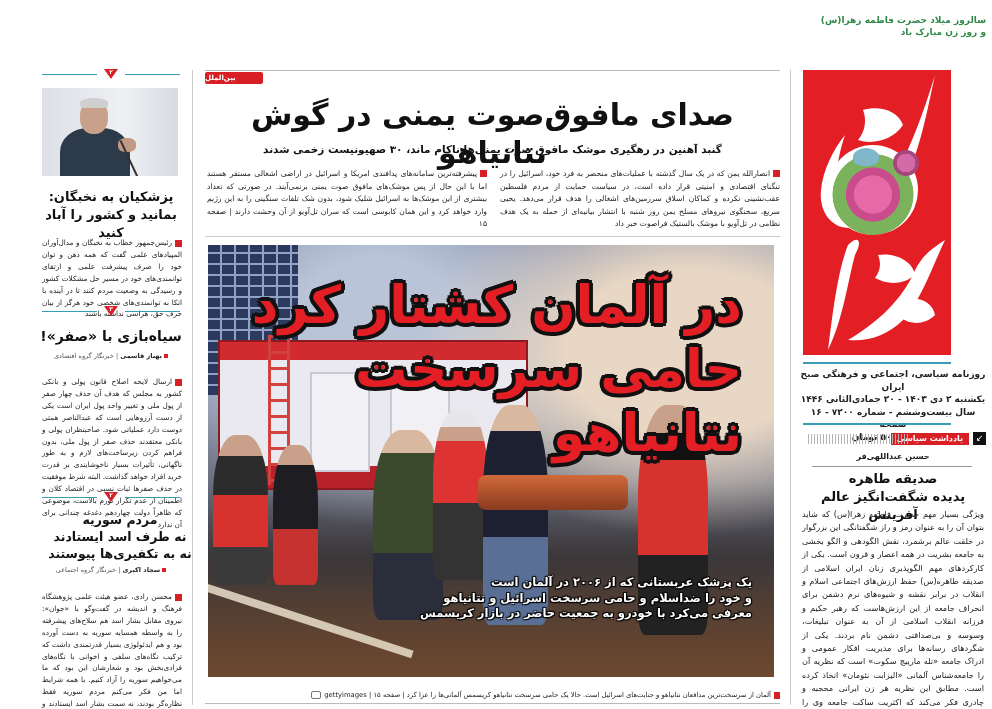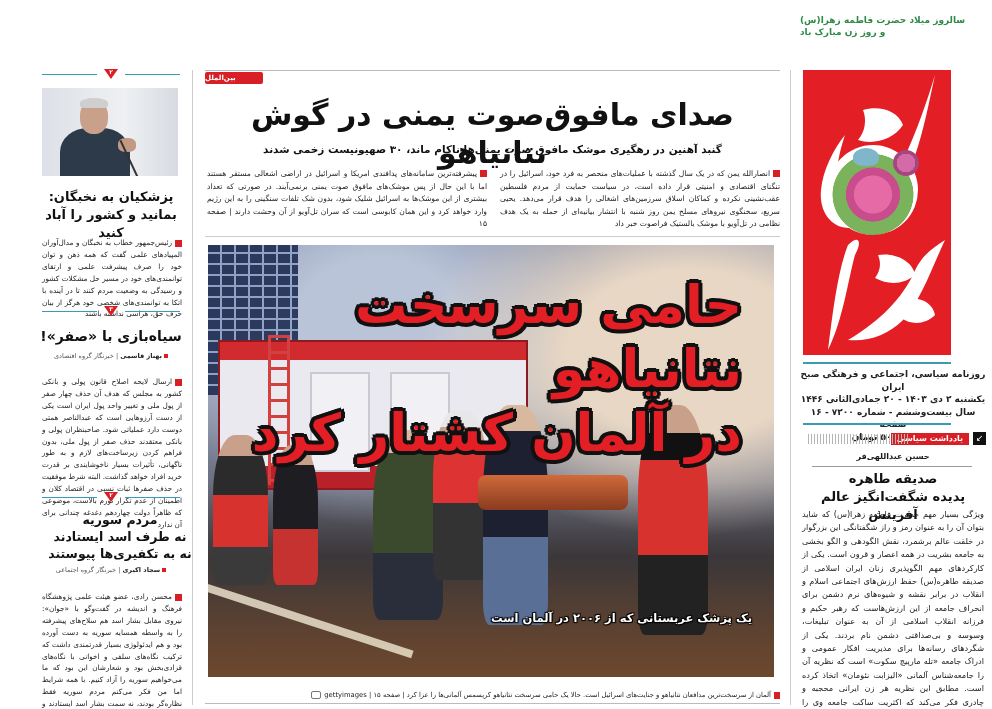--- a/index.html
+++ b/index.html
@@ -3,21 +3,21 @@
 <meta charset="utf-8">
 <style>
   * { box-sizing: border-box; margin: 0; padding: 0; }
   html, body { width: 992px; height: 709px; overflow: hidden; background: #ffffff; }
   body { position: relative; font-family: "DejaVu Sans", sans-serif; color: #1a1a1a; direction: rtl; }
 
   .abs { position: absolute; }
   .teal-line { background: #3a9bb5; height: 2px; }
 
   
-  #occasion { left: 800px; top: 14px; width: 186px; text-align: left; color: #2f8a47; font-size: 9px; line-height: 12px; font-weight: bold; }
+  #occasion { left: 800px; top: 14px; width: 186px; text-align: right; color: #2f8a47; font-size: 9px; line-height: 12px; font-weight: bold; }
   #logo { left: 803px; top: 70px; width: 148px; height: 285px; background: #e31e24; overflow: hidden; }
   #logo .flower { position: absolute; left: 25px; top: 75px; width: 90px; height: 90px; border-radius: 50%;
     background: radial-gradient(circle at 50% 55%, #e66aa6 0 28%, #c94d8c 29% 40%, #7bb35c 41% 60%, #ffffff 61%); }
   #logo .flower2 { position: absolute; left: 90px; top: 80px; width: 26px; height: 26px; border-radius: 50%; background: radial-gradient(circle, #d46aa8 0 50%, #a6467f 51%); }
   #logo .bird { position: absolute; left: 50px; top: 78px; width: 26px; height: 18px; border-radius: 50% 50% 40% 40%; background: #7fb6c9; }
 
   #meta { left: 800px; top: 368px; width: 186px; text-align: center; font-size: 9px; line-height: 12.5px; font-weight: bold; color: #222; }
   #tagrow { left: 800px; top: 432px; width: 186px; height: 14px; }
   #tagrow .arrow-box { position: absolute; right: 0; top: 0; width: 13px; height: 13px; background: #111; color: #fff; font-size: 9px; line-height: 13px; text-align: center; direction: ltr; }
   #tagrow .red-tag { position: absolute; right: 17px; top: 1px; height: 12px; padding: 0 6px; background: #d91f26; color: #fff; font-size: 8px; line-height: 12px; font-weight: bold; }
@@ -50,21 +50,21 @@
   #photo .truck { position: absolute; left: 10px; top: 95px; width: 310px; height: 150px; background: linear-gradient(180deg, #d12a2f 0 12%, #e9e9ef 12% 85%, #b8202a 85%); border: 2px solid #8c1a20; }
   #photo .truck .door { position: absolute; top: 30px; width: 60px; height: 100px; background: #f1f1f5; border: 2px solid #c9c9d3; }
   #photo .ladder { position: absolute; left: 60px; top: 90px; width: 22px; height: 150px; background: repeating-linear-gradient(180deg, #d34040 0 3px, transparent 3px 16px); border-left: 3px solid #d34040; border-right: 3px solid #d34040; }
   #photo .person { position: absolute; border-radius: 40% 40% 10% 10%; }
   #photo .road-line { position: absolute; left: -20px; top: 370px; width: 230px; height: 8px; background: #f3ead5; transform: rotate(18deg); opacity: 0.8; }
 
   #photo-head { position: absolute; right: 32px; top: 28px; width: 500px; text-align: right; font-size: 52px; line-height: 64px; font-weight: bold; color: #e31e24;
     font-family: "DejaVu Sans", sans-serif; letter-spacing: -1px;
     text-shadow: -3px -3px 0 #111, 3px -3px 0 #111, -3px 3px 0 #111, 3px 3px 0 #111, 0 4px 0 #111, 0 -4px 0 #111, 4px 0 0 #111, -4px 0 0 #111; }
   #photo-caption { position: absolute; right: 22px; top: 330px; width: 340px; text-align: right; font-size: 11.5px; line-height: 15.5px; font-weight: bold; color: #ffffff;
-    text-shadow: 1px 1px 1px #000, -1px -1px 1px #000, 1px -1px 1px #000, -1px 1px 1px #000; margin-top: 36px; }
+    text-shadow: 1px 1px 1px #000, -1px -1px 1px #000, 1px -1px 1px #000, -1px 1px 1px #000; }
 
   #credit { left: 205px; top: 690px; width: 575px; font-size: 6.8px; line-height: 10px; color: #222; white-space: nowrap; overflow: hidden; }
   #credit .flag { display: inline-block; width: 6px; height: 7px; background: #d91f26; margin-left: 3px; vertical-align: middle; }
   #credit .cam { display: inline-block; width: 10px; height: 8px; border: 1px solid #777; border-radius: 2px; margin-right: 3px; vertical-align: middle; }
   #bottom-rule { left: 205px; top: 703px; width: 575px; height: 1px; background: #bbb; }
 
   
   .sec-div { position: absolute; left: 42px; width: 138px; height: 12px; }
   .sec-div .l { position: absolute; top: 5px; height: 1px; width: 55px; background: #3a9bb5; }
   .sec-div .l.a { left: 0; } .sec-div .l.b { right: 0; }
@@ -166,25 +166,27 @@
   <div class="road-line"></div>
   <div class="person" style="left:5px;top:190px;width:55px;height:150px;background:linear-gradient(180deg,#c9a18a 0 14%,#2b2b2b 14% 40%,#d8322f 40% 75%,#3a3a3a 75%);"></div>
   <div class="person" style="left:65px;top:200px;width:45px;height:140px;background:linear-gradient(180deg,#c9a18a 0 14%,#1d1d22 14% 60%,#c5322f 60%);"></div>
   <div class="person" style="left:165px;top:185px;width:70px;height:190px;background:linear-gradient(180deg,#d9b8a0 0 12%,#3b4a2c 12% 65%,#2a2d3a 65%);"></div>
   <div class="person" style="left:225px;top:165px;width:55px;height:170px;background:linear-gradient(180deg,#e7e7ea 0 10%,#c9a18a 10% 18%,#d33 18% 55%,#333 55%);"></div>
   <div class="person" style="left:275px;top:160px;width:65px;height:220px;background:linear-gradient(180deg,#d9b8a0 0 12%,#1c2030 12% 60%,#5a6f95 60%);"></div>
   <div class="person" style="left:270px;top:230px;width:150px;height:35px;border-radius:8px;background:linear-gradient(180deg,#d06a3a,#8a3b1f);"></div>
   <div class="person" style="left:430px;top:160px;width:70px;height:230px;background:linear-gradient(180deg,#c9a18a 0 12%,#111 12% 24%,#d8322f 24% 65%,#222 65%);"></div>
 
   <div id="photo-head">
+    <div>در آلمان کشتار کرد</div>
     <div>حامی سرسخت نتانیاهو</div>
-    <div>در آلمان کشتار کرد</div>
   </div>
   <div id="photo-caption">
     <div>یک پزشک عربستانی که از ۲۰۰۶ در آلمان است</div>
+    <div>و خود را ضداسلام و حامی سرسخت اسرائیل و نتانیاهو</div>
+    <div>معرفی می‌کرد با خودرو به جمعیت حاضر در بازار کریسمس</div>
   </div>
 </div>
 
 <div id="credit" class="abs">
   <span class="flag"></span><span>آلمان از سرسخت‌ترین مدافعان نتانیاهو و جنایت‌های اسرائیل است. حالا یک حامی سرسخت نتانیاهو کریسمس آلمانی‌ها را عزا کرد | صفحه ۱۵</span> | <span>gettyimages</span><span class="cam"></span>
 </div>
 <div id="bottom-rule" class="abs"></div>
 
 <div class="sec-div" style="top:69px;">
   <span class="l a"></span>

